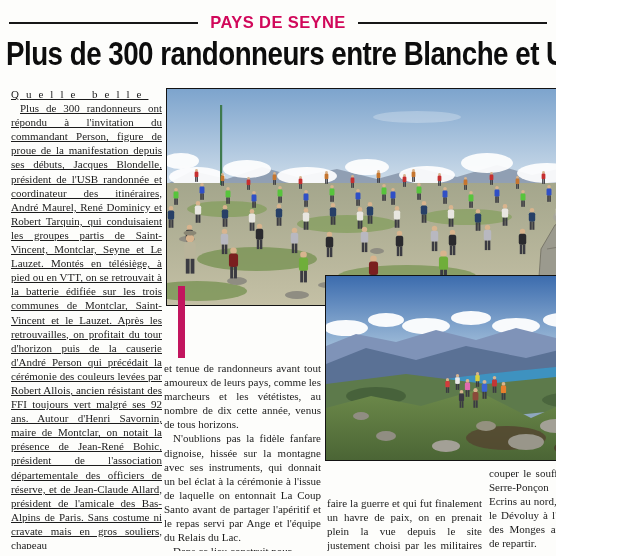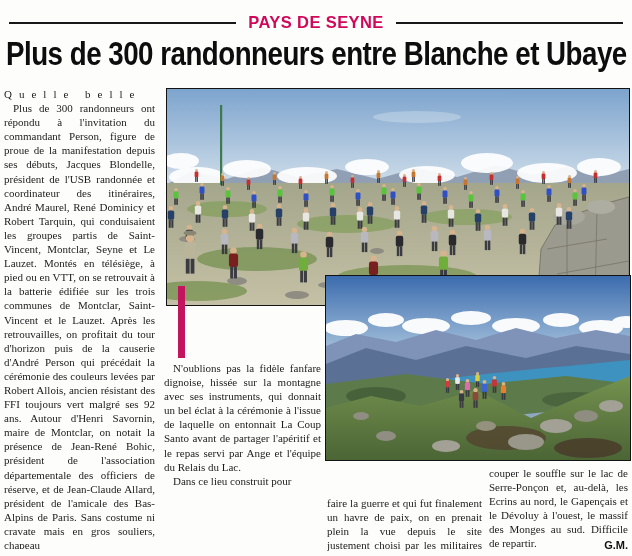--- a/index.html
+++ b/index.html
@@ -3,39 +3,39 @@
 <meta charset="utf-8">
 <style>
   :root{
     --masthead-pink:#d1085a;
     --caption-bar-pink:#c2155e;
     --caption-navy:#1d2150;
     --credit-gray:#5a5b63;
   }
   *{box-sizing:border-box;}
   body{margin:0;background:#ffffff;}
-  .page{position:relative;width:632px;height:556px;background:#fdfdfb;overflow:hidden;
+  .page{position:relative;width:556px;height:556px;background:#fdfdfb;overflow:hidden;
         font-family:"Liberation Serif", serif;color:#1c1c1c;}
   
   .masthead{position:absolute;top:13px;left:0;right:0;display:flex;align-items:center;gap:12px;}
   .rule{flex:1;height:2px;background:#171717;}
   .rule.left{margin-left:9px;}
   .rule.right{margin-right:9px;}
   .masthead-label{font-family:"Liberation Sans", sans-serif;font-weight:700;font-size:16.5px;
         letter-spacing:.4px;color:var(--masthead-pink);white-space:nowrap;}
   
   .headline{position:absolute;top:37px;left:6px;margin:0;white-space:nowrap;
         font-family:"Liberation Sans", sans-serif;font-weight:700;font-size:33px;line-height:1;
         letter-spacing:-.6px;color:#0d0d0d;transform:scaleX(.84);transform-origin:left center;}
   
   .col{position:absolute;font-size:11px;line-height:14.1px;text-align:justify;overflow:hidden;}
   .col p{margin:0;}
   .col p.indent{text-indent:9px;}
   .lead-line{letter-spacing:7px;white-space:nowrap;overflow:hidden;}
-  .col-1{left:4px;top:87px;width:151px;height:462px;}
+  .col-1{left:11px;top:87px;width:151px;height:462px;text-decoration:underline;}
   .col-2{left:164px;top:361px;width:157px;height:190px;}
   .col-3{left:327px;top:466px;width:155px;height:86px;margin-top:30px;}
   .col-4{left:489px;top:466px;width:139px;height:86px;}
   .byline{float:right;font-family:"Liberation Sans", sans-serif;font-weight:700;font-size:11px;
         color:#111;padding-top:2px;}
   
   .photo{position:absolute;border:1px solid #131313;background:#8fa7bf;}
   .photo svg{display:block;}
   .photo-main{left:166px;top:88px;width:464px;height:218px;}
   .photo-secondary{left:325px;top:275px;width:306px;height:186px;}
@@ -248,20 +248,21 @@
           <use href="#fig" x="174" y="106" width="7" height="18" color="#e77f2e"></use>
           <use href="#fig" x="146" y="112" width="7" height="20" color="#8a4a3a"></use>
           <use href="#fig" x="132" y="114" width="7" height="18" color="#3a3a44"></use>
         </g>
     </svg>
   </div>
 
   <div class="caption-bar"></div>
 
   <div class="col col-2">
+    <p>et tenue de randonneurs avant tout amoureux de leurs pays, comme les marcheurs et les vététistes, au nombre de dix cette année, venus de tous horizons.</p>
     <p class="indent">N'oublions pas la fidèle fanfare dignoise, hissée sur la montagne avec ses instruments, qui donnait un bel éclat à la cérémonie à l'issue de laquelle on entonnait La Coup Santo avant de partager l'apéritif et le repas servi par Ange et l'équipe du Relais du Lac.</p>
     <p class="indent">Dans ce lieu construit pour</p>
   </div>
 
   <div class="col col-3">
     <p>faire la guerre et qui fut finalement un havre de paix, on en prenait plein la vue depuis le site justement choisi par les militaires en raison de ses qualités de belvédère : un panorama à</p>
   </div>
 
   <div class="col col-4">
     <p>

